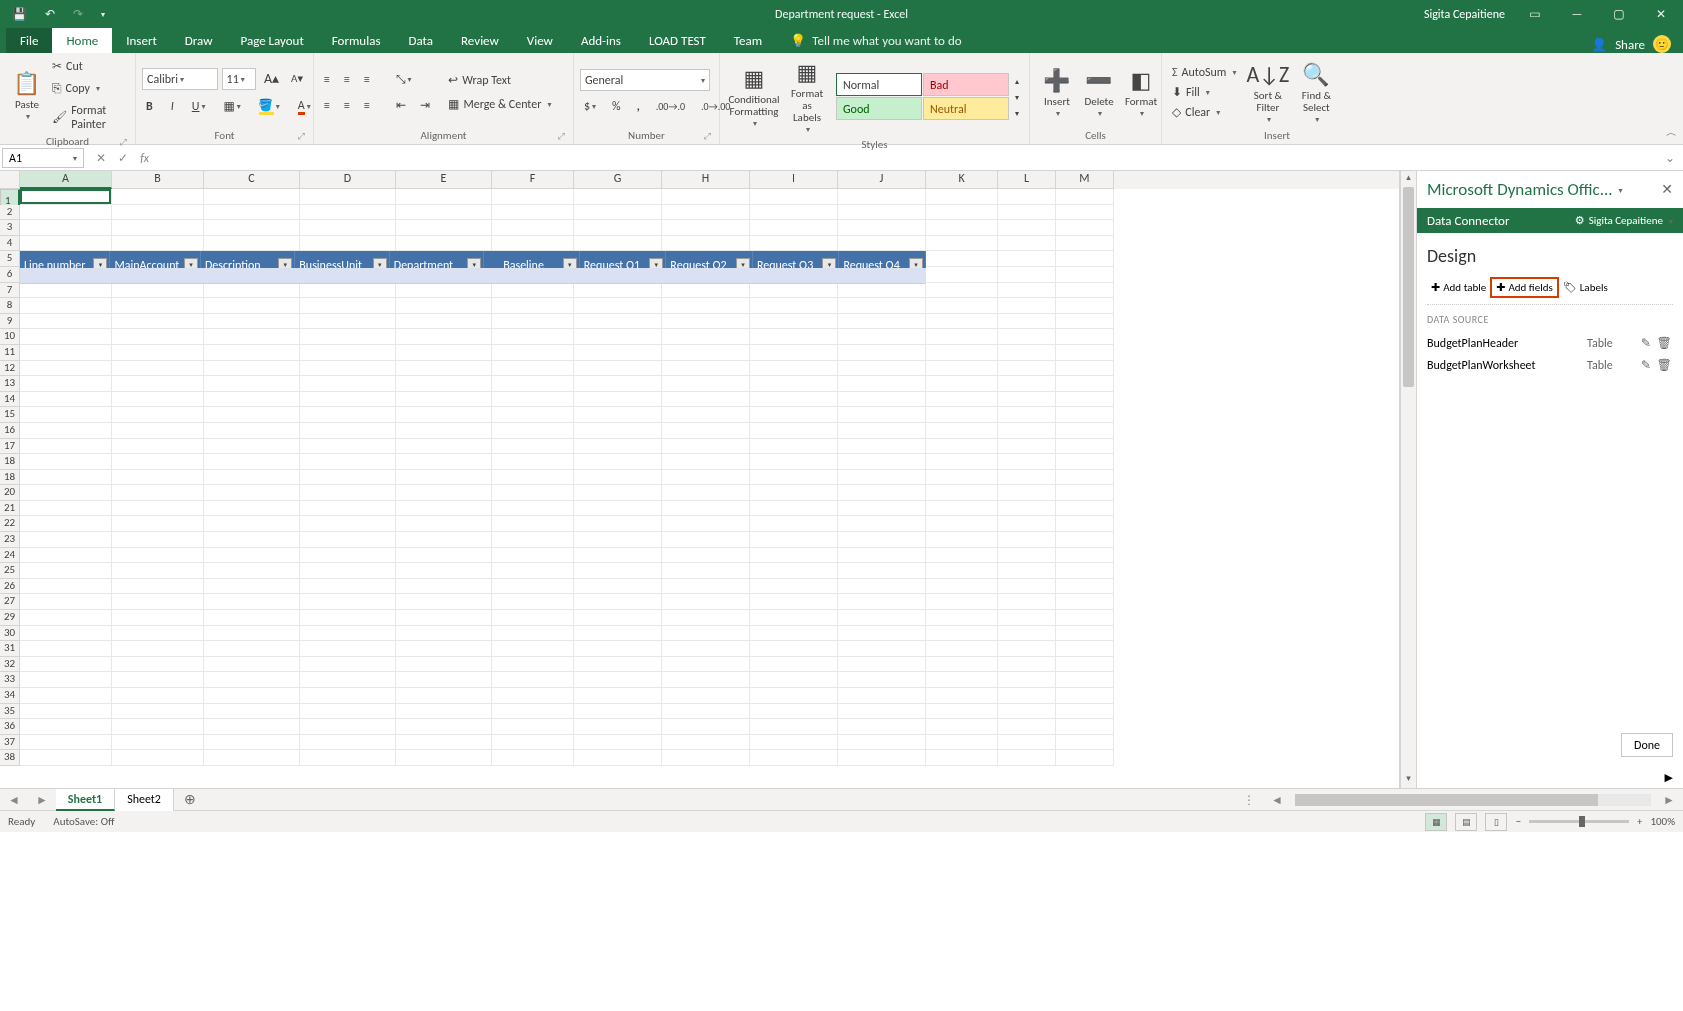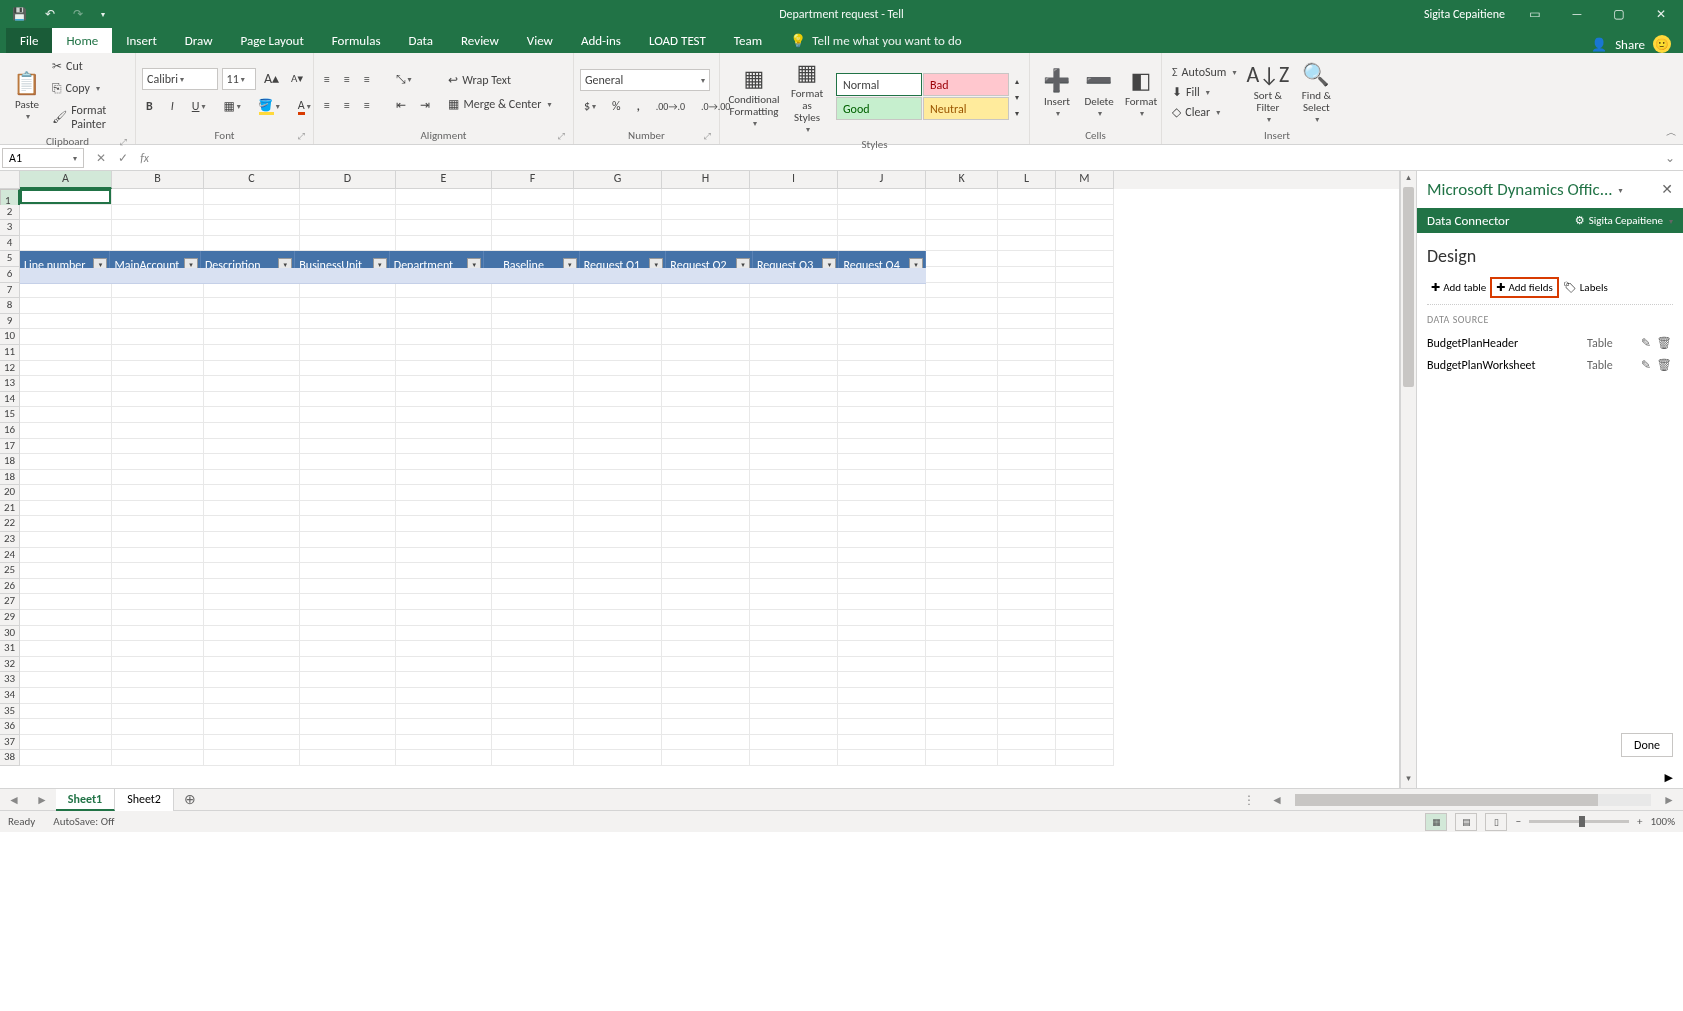--- a/index.html
+++ b/index.html
@@ -106,21 +106,21 @@
 <body>
 
 <div class="titlebar">
   <div class="qat">
     <span class="ic">💾</span>
     <span class="ic">↶</span>
     <span class="ic" style="opacity:.4">↷</span>
     <span class="ic" style="font-size:8px">▾</span>
   </div>
   <div class="title">
-    <span>Department request</span><span> - </span><span>Tell</span>
+    <span>Department request</span><span> - </span><span>Excel</span>
   </div>
   <div class="right">
     <span>Sigita Cepaitiene</span>
     <span class="winbtn">▭</span>
     <span class="winbtn">—</span>
     <span class="winbtn">▢</span>
     <span class="winbtn">✕</span>
   </div>
 </div>
 
@@ -276,21 +276,21 @@
     <div class="body">
       <div class="bigbtn">
           <span class="ic">▦</span>
           <span class="tx" style="white-space:pre-line">Conditional
 Formatting</span>
           <span class="drop">▾</span>
         </div>
       <div class="bigbtn">
           <span class="ic">▦</span>
           <span class="tx" style="white-space:pre-line">Format as
-Styles</span>
+Labels</span>
           <span class="drop">▾</span>
         </div>
       <div style="display:grid;grid-template-columns:1fr 1fr;gap:1px;margin-left:4px">
         <div class="stylecell normal">Normal</div>
         <div class="stylecell bad">Bad</div>
         <div class="stylecell good">Good</div>
         <div class="stylecell neutral">Neutral</div>
       </div>
       <div class="col" style="margin-left:2px;gap:2px">
         <span class="icbtn" style="font-size:8px">▴</span>

